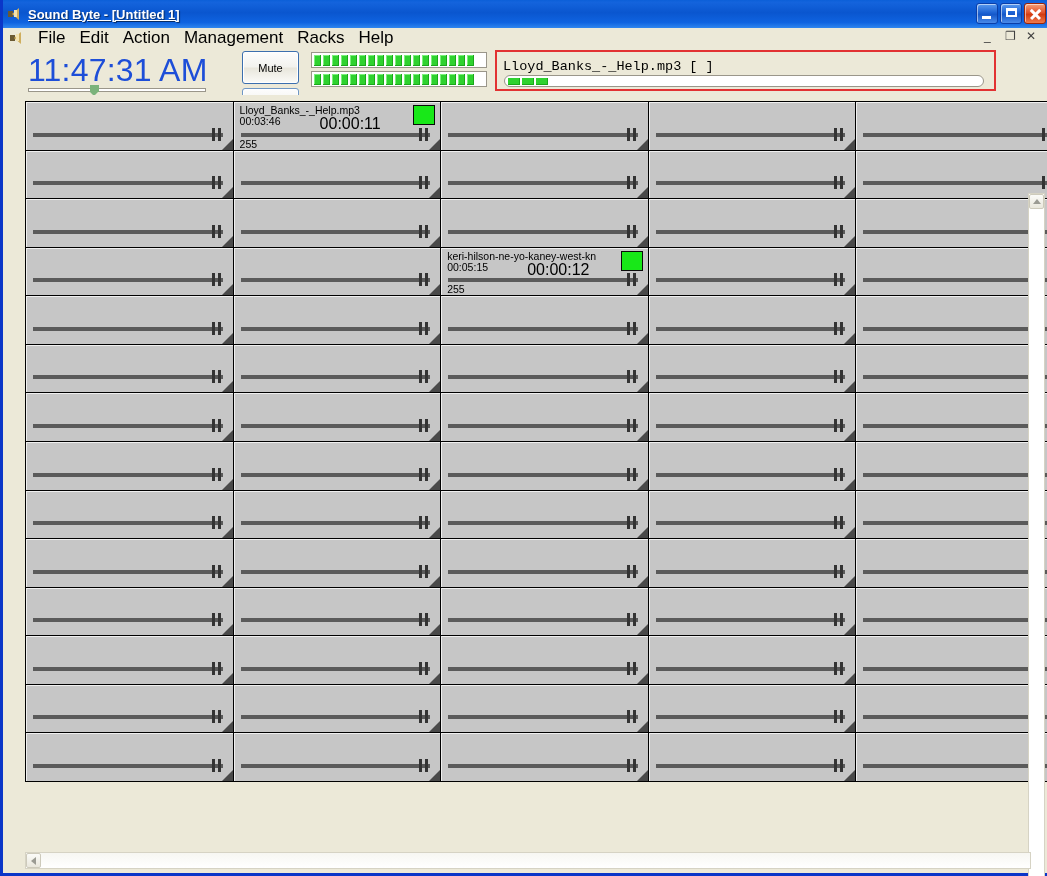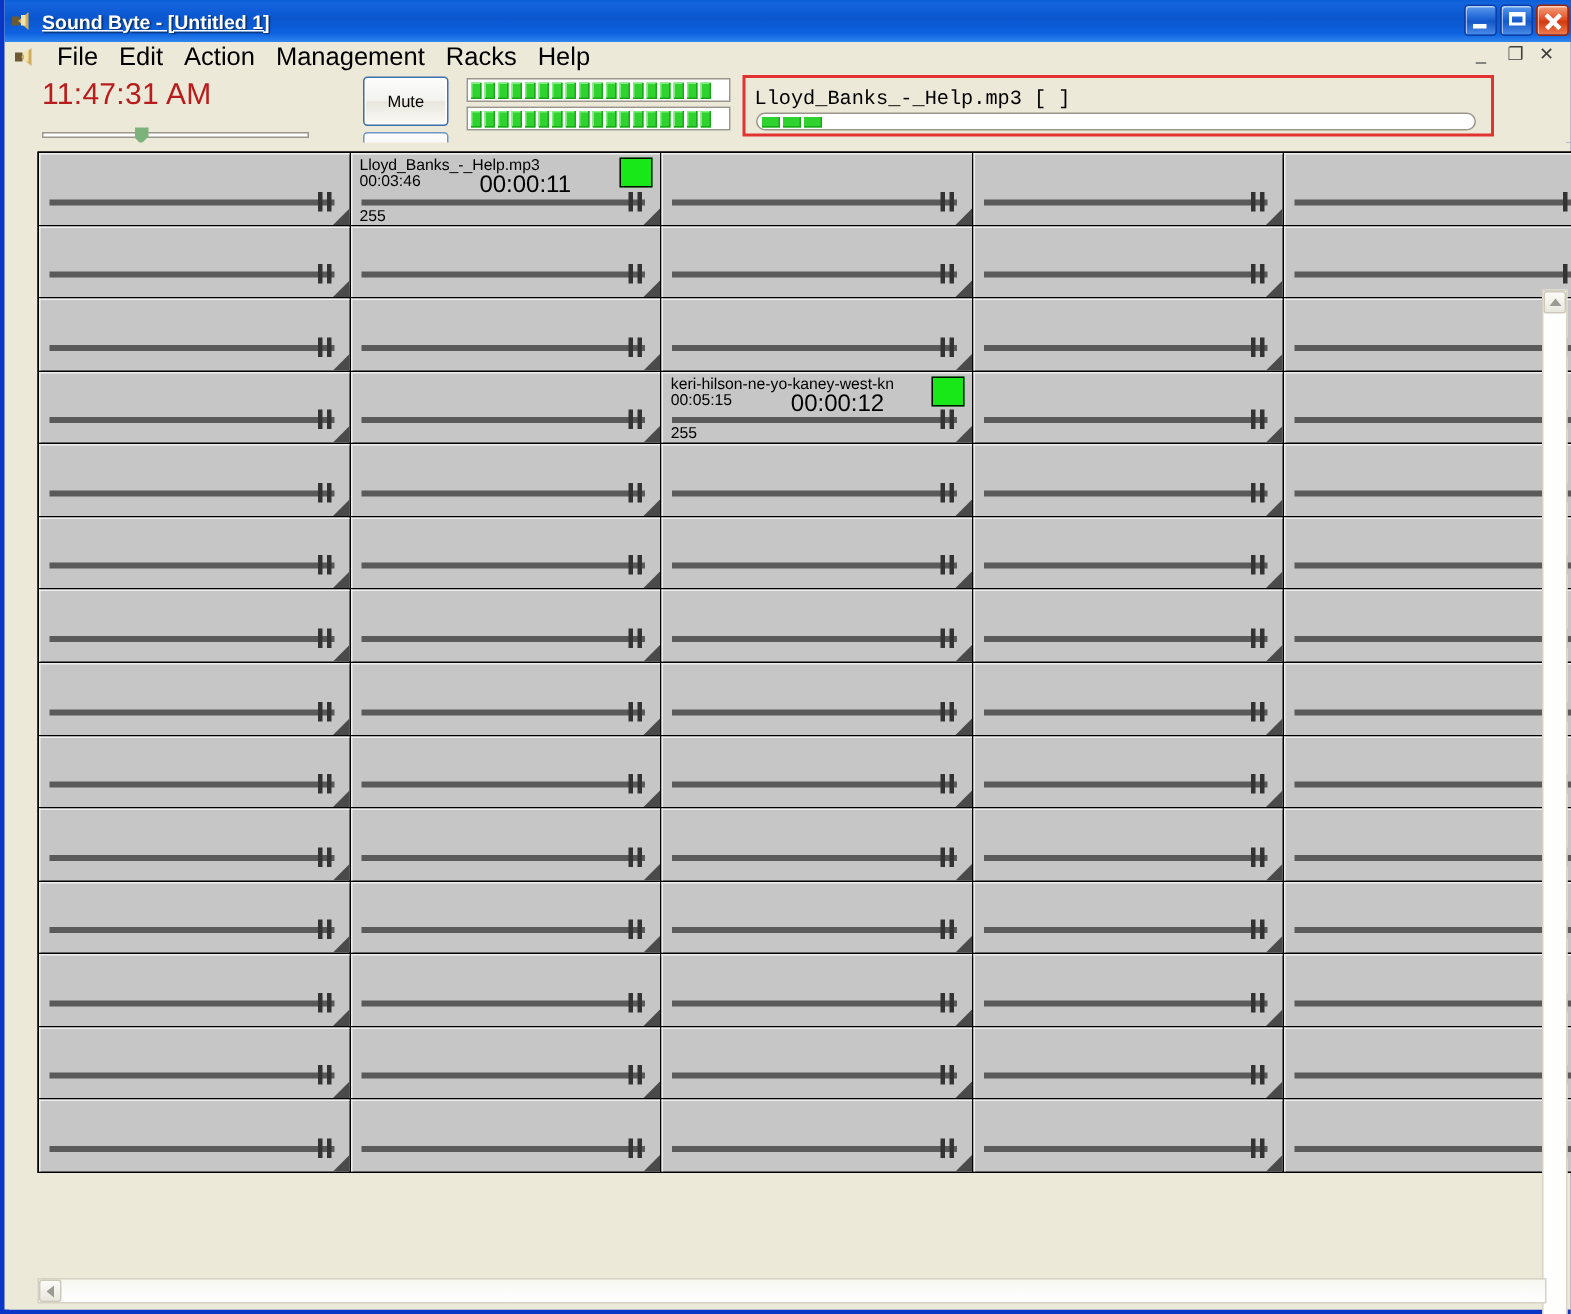--- a/index.html
+++ b/index.html
@@ -55,21 +55,21 @@
 
   
   .spk{position:absolute;left:1px;top:2px;width:14px;height:12px;}
   .spk .body{position:absolute;left:0;top:3px;width:5px;height:6px;background:#6b5a33;}
   .spk .cone{position:absolute;left:4px;top:0;width:0;height:0;border-top:6px solid transparent;border-bottom:6px solid transparent;border-right:7px solid #cfae5e;}
   .spk .shine{position:absolute;left:6px;top:2px;width:3px;height:7px;background:#f3e3b0;}
 
   
   .toolbar{position:absolute;left:3px;top:48px;width:1041px;height:47px;background:#ece9d8;}
   .clock{
-    position:absolute;left:22px;top:4px;font-size:20px;color:#b91c1c;
+    position:absolute;left:22px;top:4px;font-size:32px;color:#1d4ed8;
     font-family:"Liberation Sans", sans-serif;letter-spacing:.2px;white-space:nowrap;
   }
   .clock-slider{position:absolute;left:22px;top:37px;width:178px;height:10px;}
   .clock-slider .track{position:absolute;left:0;top:3px;width:178px;height:4px;background:#fff;border:1px solid #9a968a;box-sizing:border-box;}
   .clock-slider .thumb{position:absolute;left:66px;top:0;width:9px;height:7px;background:#7bb37b;}
   .clock-slider .thumb:after{content:"";position:absolute;left:0;top:7px;width:0;height:0;border-left:4.5px solid transparent;border-right:4.5px solid transparent;border-top:4px solid #7bb37b;}
 
   .btncol{position:absolute;left:236px;top:3px;display:flex;flex-direction:column;gap:4px;}
   .xpbtn{
     width:57px;height:33px;border:1px solid #6f97c5;border-radius:3px;box-sizing:border-box;

